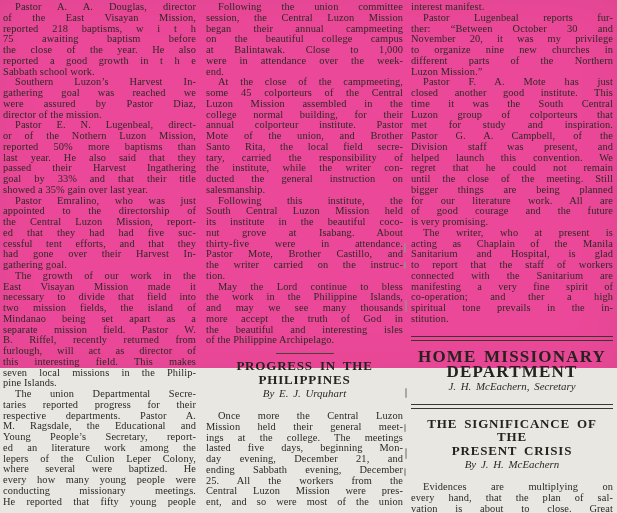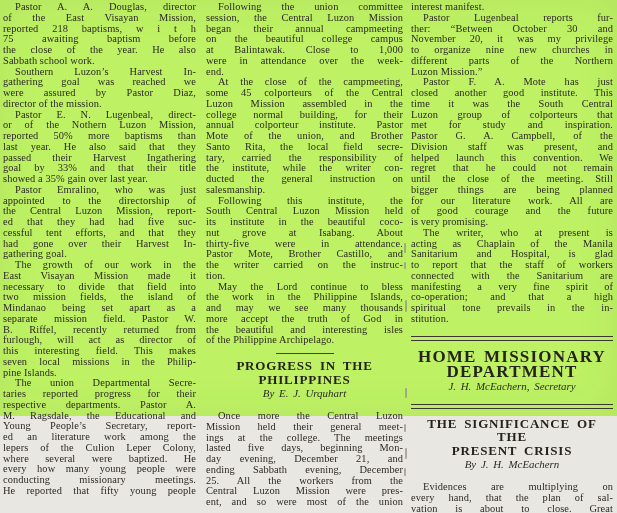--- a/index.html
+++ b/index.html
@@ -2,22 +2,22 @@
 <html><head>
 <meta charset="utf-8">
 <style>
   html, body { margin: 0; padding: 0; }
   body {
     width: 617px; height: 513px; overflow: hidden;
     background: #e9e7e2;
     font-family: "Liberation Serif", serif;
   }
   #page {
-    position: relative; width: 617px; height: 416px;
-    background: #bef264;
+    position: relative; width: 617px; height: 368px;
+    background: #ec4899;
     box-shadow: inset 0 0 46px rgba(60,55,45,0.07);
     color: #2d2a25;
   }
   .col { position: absolute; top: 2px; }
   #c1 { left: 3px;   width: 193px; }
   #c2 { left: 206px; width: 197px; }
   #c3 { left: 411px; width: 202px; }
 
   .para { margin: 0; }
   .ln {
@@ -66,20 +66,21 @@
 <body>
 
 <div id="page">
   <section class="col" id="c1">
       <div class="para">
         <div class="ln ind">Pastor A. A. Douglas, director</div>
         <div class="ln">of the East Visayan Mission,</div>
         <div class="ln">reported 218 baptisms, w i t h</div>
         <div class="ln">75 awaiting baptism before</div>
         <div class="ln">the close of the year. He also</div>
+        <div class="ln">reported a good growth in t h e</div>
         <div class="ln end">Sabbath school work.</div>
       </div>
       <div class="para">
         <div class="ln ind">Southern Luzon’s Harvest In-</div>
         <div class="ln">gathering goal was reached we</div>
         <div class="ln">were assured by Pastor Diaz,</div>
         <div class="ln end">director of the mission.</div>
       </div>
       <div class="para">
         <div class="ln ind">Pastor E. N. Lugenbeal, direct-</div>
@@ -213,21 +214,21 @@
         <div class="ln">of good courage and the future</div>
         <div class="ln end">is very promising.</div>
       </div>
       <div class="para">
         <div class="ln ind">The writer, who at present is</div>
         <div class="ln">acting as Chaplain of the Manila</div>
         <div class="ln">Sanitarium and Hospital, is glad</div>
         <div class="ln">to report that the staff of workers</div>
         <div class="ln">connected with the Sanitarium are</div>
         <div class="ln">manifesting a very fine spirit of</div>
-        <div class="ln">co-operation; and that a high</div>
+        <div class="ln">co-operation; and ther a high</div>
         <div class="ln">spiritual tone prevails in the in-</div>
         <div class="ln end">stitution.</div>
       </div>
       <div class="rule rule-double"></div>
       <div class="head head-l">
         <div class="hline">HOME MISSIONARY</div>
         <div class="hline">DEPARTMENT</div>
       </div>
       <div class="byline">J. H. McEachern, Secretary</div>
       <div class="rule rule-double"></div>

